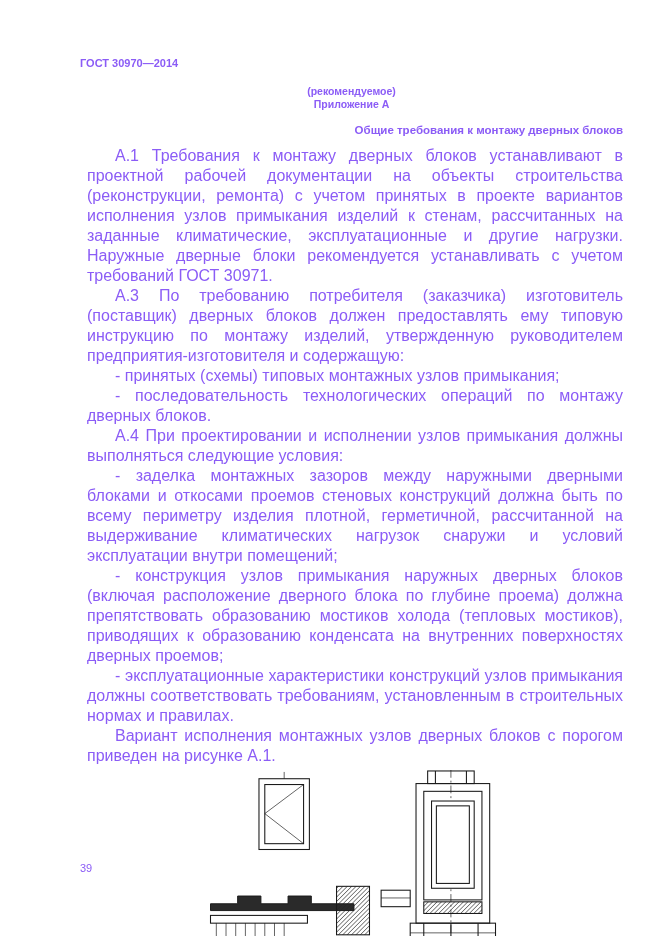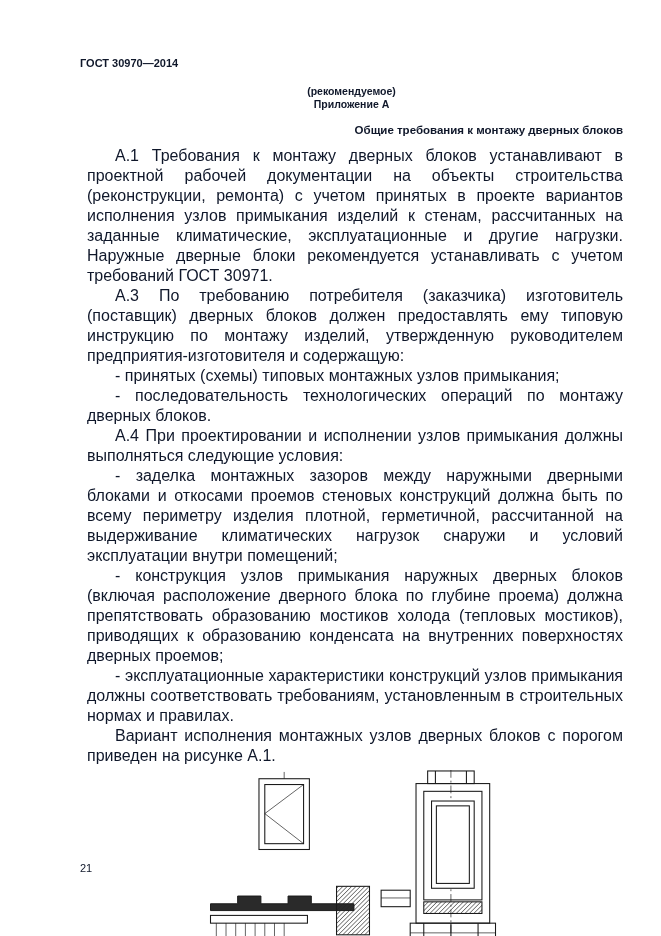--- a/index.html
+++ b/index.html
@@ -3,21 +3,21 @@
 <meta charset="utf-8">
 <style>
   * { margin: 0; padding: 0; box-sizing: border-box; }
   html, body { background: #ffffff; }
   .page {
     position: relative;
     width: 661px;
     height: 936px;
     background: #ffffff;
     font-family: "Liberation Sans", sans-serif;
-    color: #0f172a;
+    color: #8b5cf6;
     overflow: hidden;
   }
   .content { padding: 57px 38px 0 80px; }
   .doc-code { font-size: 11px; font-weight: bold; }
   .appendix-block {
     margin-top: 16px;
     text-align: center;
     font-size: 10.5px;
     font-weight: bold;
     line-height: 13px;
@@ -180,14 +180,14 @@
           <line x1="186" y1="364" x2="256" y2="364"></line>
           <line x1="268" y1="360" x2="324" y2="360"></line>
         </g>
       </svg>
 
       <div class="figure-caption">Рисунок А.1 − Вариант нижнего исполнения монтажных узлов дверного блока</div>
     </div>
 
   </div>
 
-  <div class="page-number">21</div>
+  <div class="page-number">39</div>
 </div>
 
 </body></html>

